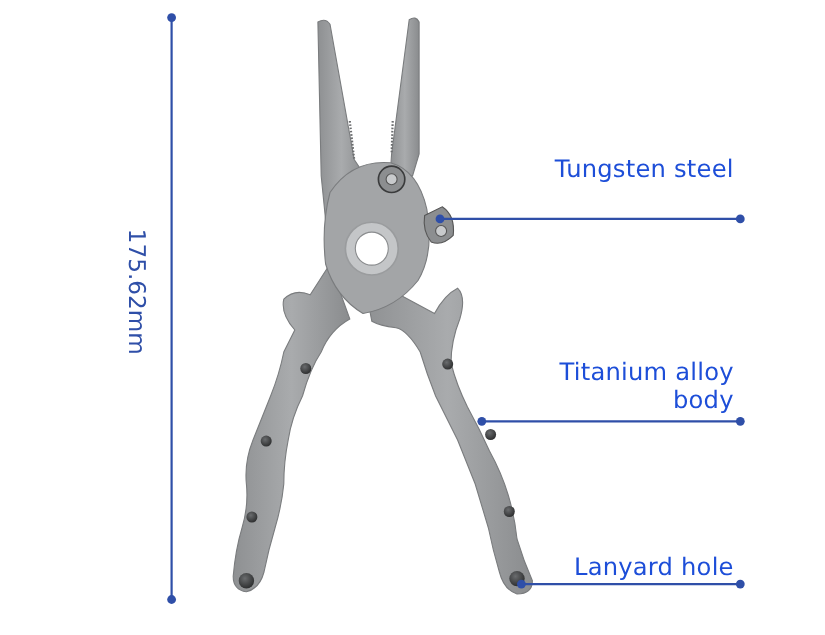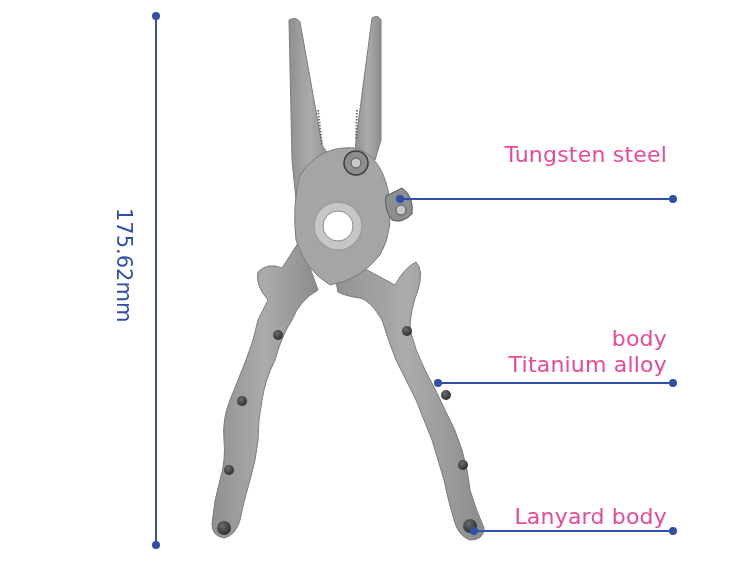--- a/index.html
+++ b/index.html
@@ -1,19 +1,19 @@
 <!DOCTYPE html>
 <html><head>
 <meta charset="utf-8">
 <style>
   html, body { margin: 0; padding: 0; background: #ffffff; }
   body { width: 750px; height: 577px; position: relative; overflow: hidden;
          font-family: "DejaVu Sans", "Liberation Sans", sans-serif; }
   .canvas { position: absolute; left: 0; top: 0; width: 750px; height: 577px; }
-  .label { position: absolute; color: #ec4899; font-size: 22px; line-height: 26px;
+  .label { position: absolute; color: #1d4ed8; font-size: 22px; line-height: 26px;
            text-align: right; letter-spacing: 0.2px; }
   .dim-label { position: absolute; color: #2f4fa8; font-size: 21px;
                transform-origin: left top; transform: rotate(90deg); white-space: nowrap; }
 </style>
 </head>
 <body>
 
 <svg class="canvas" viewBox="0 0 750 577" xmlns="http://www.w3.org/2000/svg">
   <defs>
     <linearGradient id="metal" x1="0" y1="0" x2="1" y2="0">
@@ -93,19 +93,19 @@
   </g>
 </svg>
 
 <div class="dim-label" style="left:136px; top:208px;">175.62mm</div>
 
 <div class="label" style="right:83px; top:142px; width:260px;">
   <div>Tungsten steel</div>
 </div>
 
 <div class="label" style="right:83px; top:326px; width:260px;">
+  <div>Titanium alloy</div>
   <div>body</div>
-  <div>Titanium alloy</div>
 </div>
 
 <div class="label" style="right:83px; top:504px; width:260px;">
-  <div>Lanyard body</div>
+  <div>Lanyard hole</div>
 </div>
 
 </body></html>

